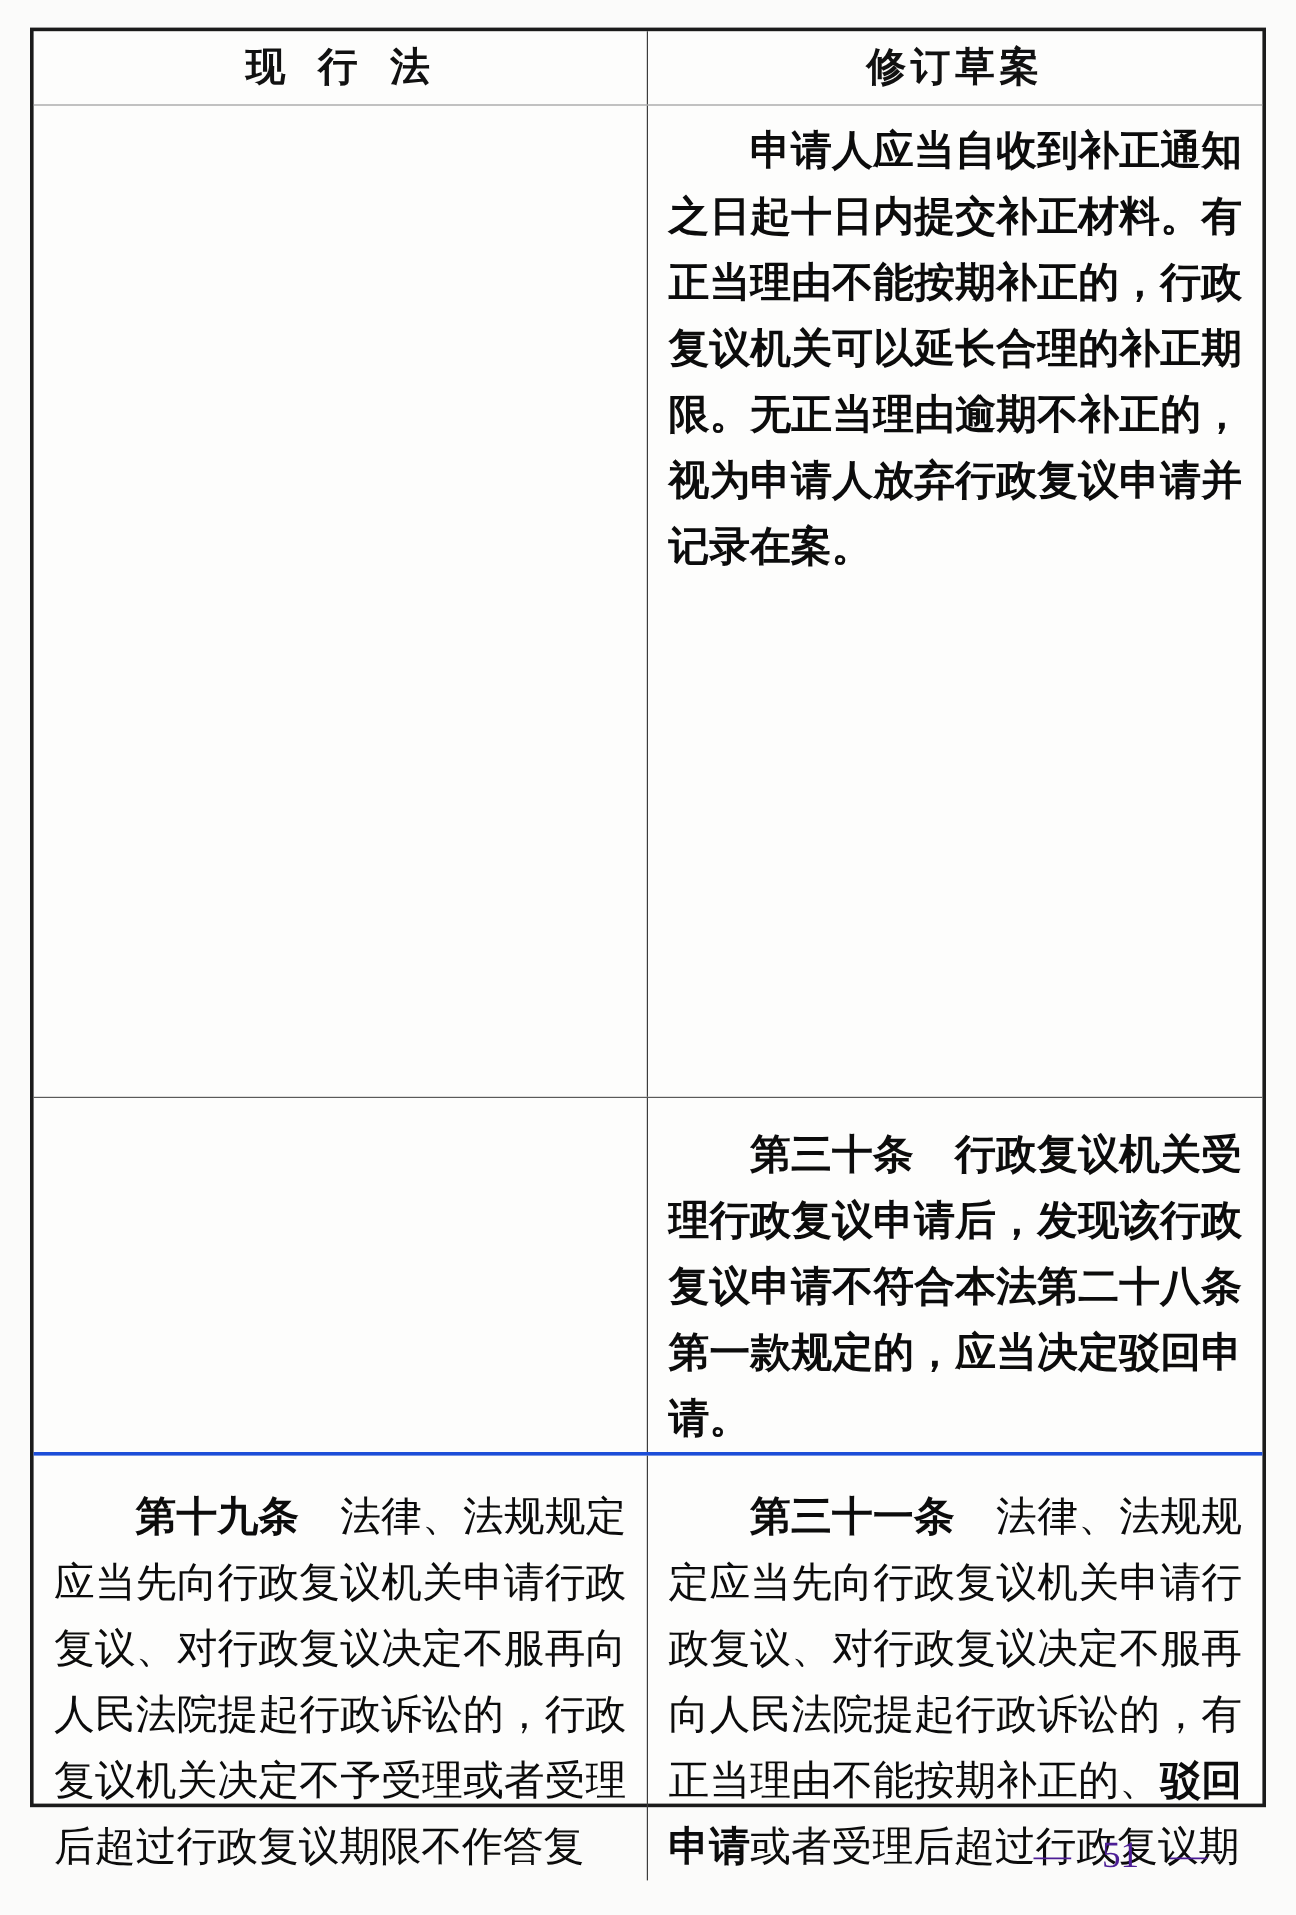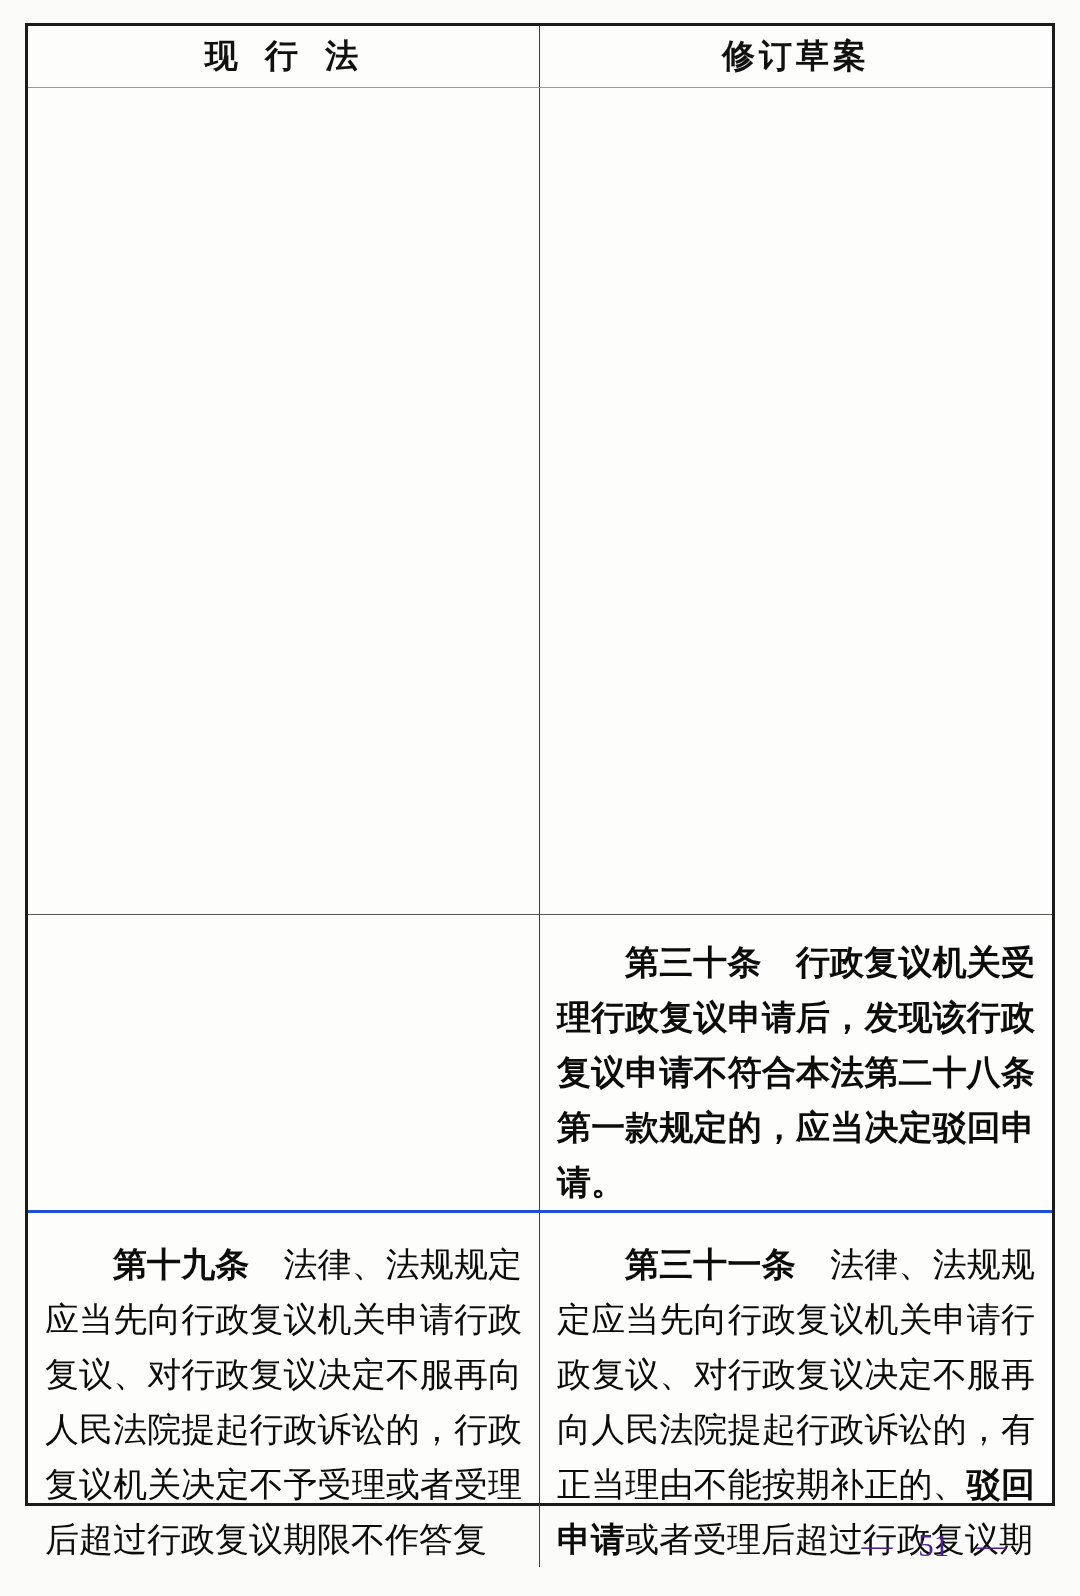--- a/index.html
+++ b/index.html
@@ -82,20 +82,21 @@
 <div class="comparison-table">
 
   <div class="trow header-row">
     <div class="tcell left header-cell">现 行 法</div>
     <div class="tcell right header-cell">修订草案</div>
   </div>
 
   <div class="trow body-row body-row-1">
     <div class="tcell left pad-1"></div>
     <div class="tcell right pad-1 cell-emph">
+        <p class="para indent"><span>申请人应当自收到补正通知之日起十日内提交补正材料。有正当理由不能按期补正的，行政复议机关可以延长合理的补正期限。无正当理由逾期不补正的，视为申请人放弃行政复议申请并记录在案。</span></p>
       </div>
   </div>
 
   <div class="trow body-row body-row-2">
     <div class="tcell left pad-2"></div>
     <div class="tcell right pad-2 cell-emph">
         <p class="para indent"><span class="hei">第三十条</span><span>　行政复议机关受理行政复议申请后，发现该行政复议申请不符合本法第二十八条第一款规定的，应当决定驳回申请。</span></p>
       </div>
   </div>
 

